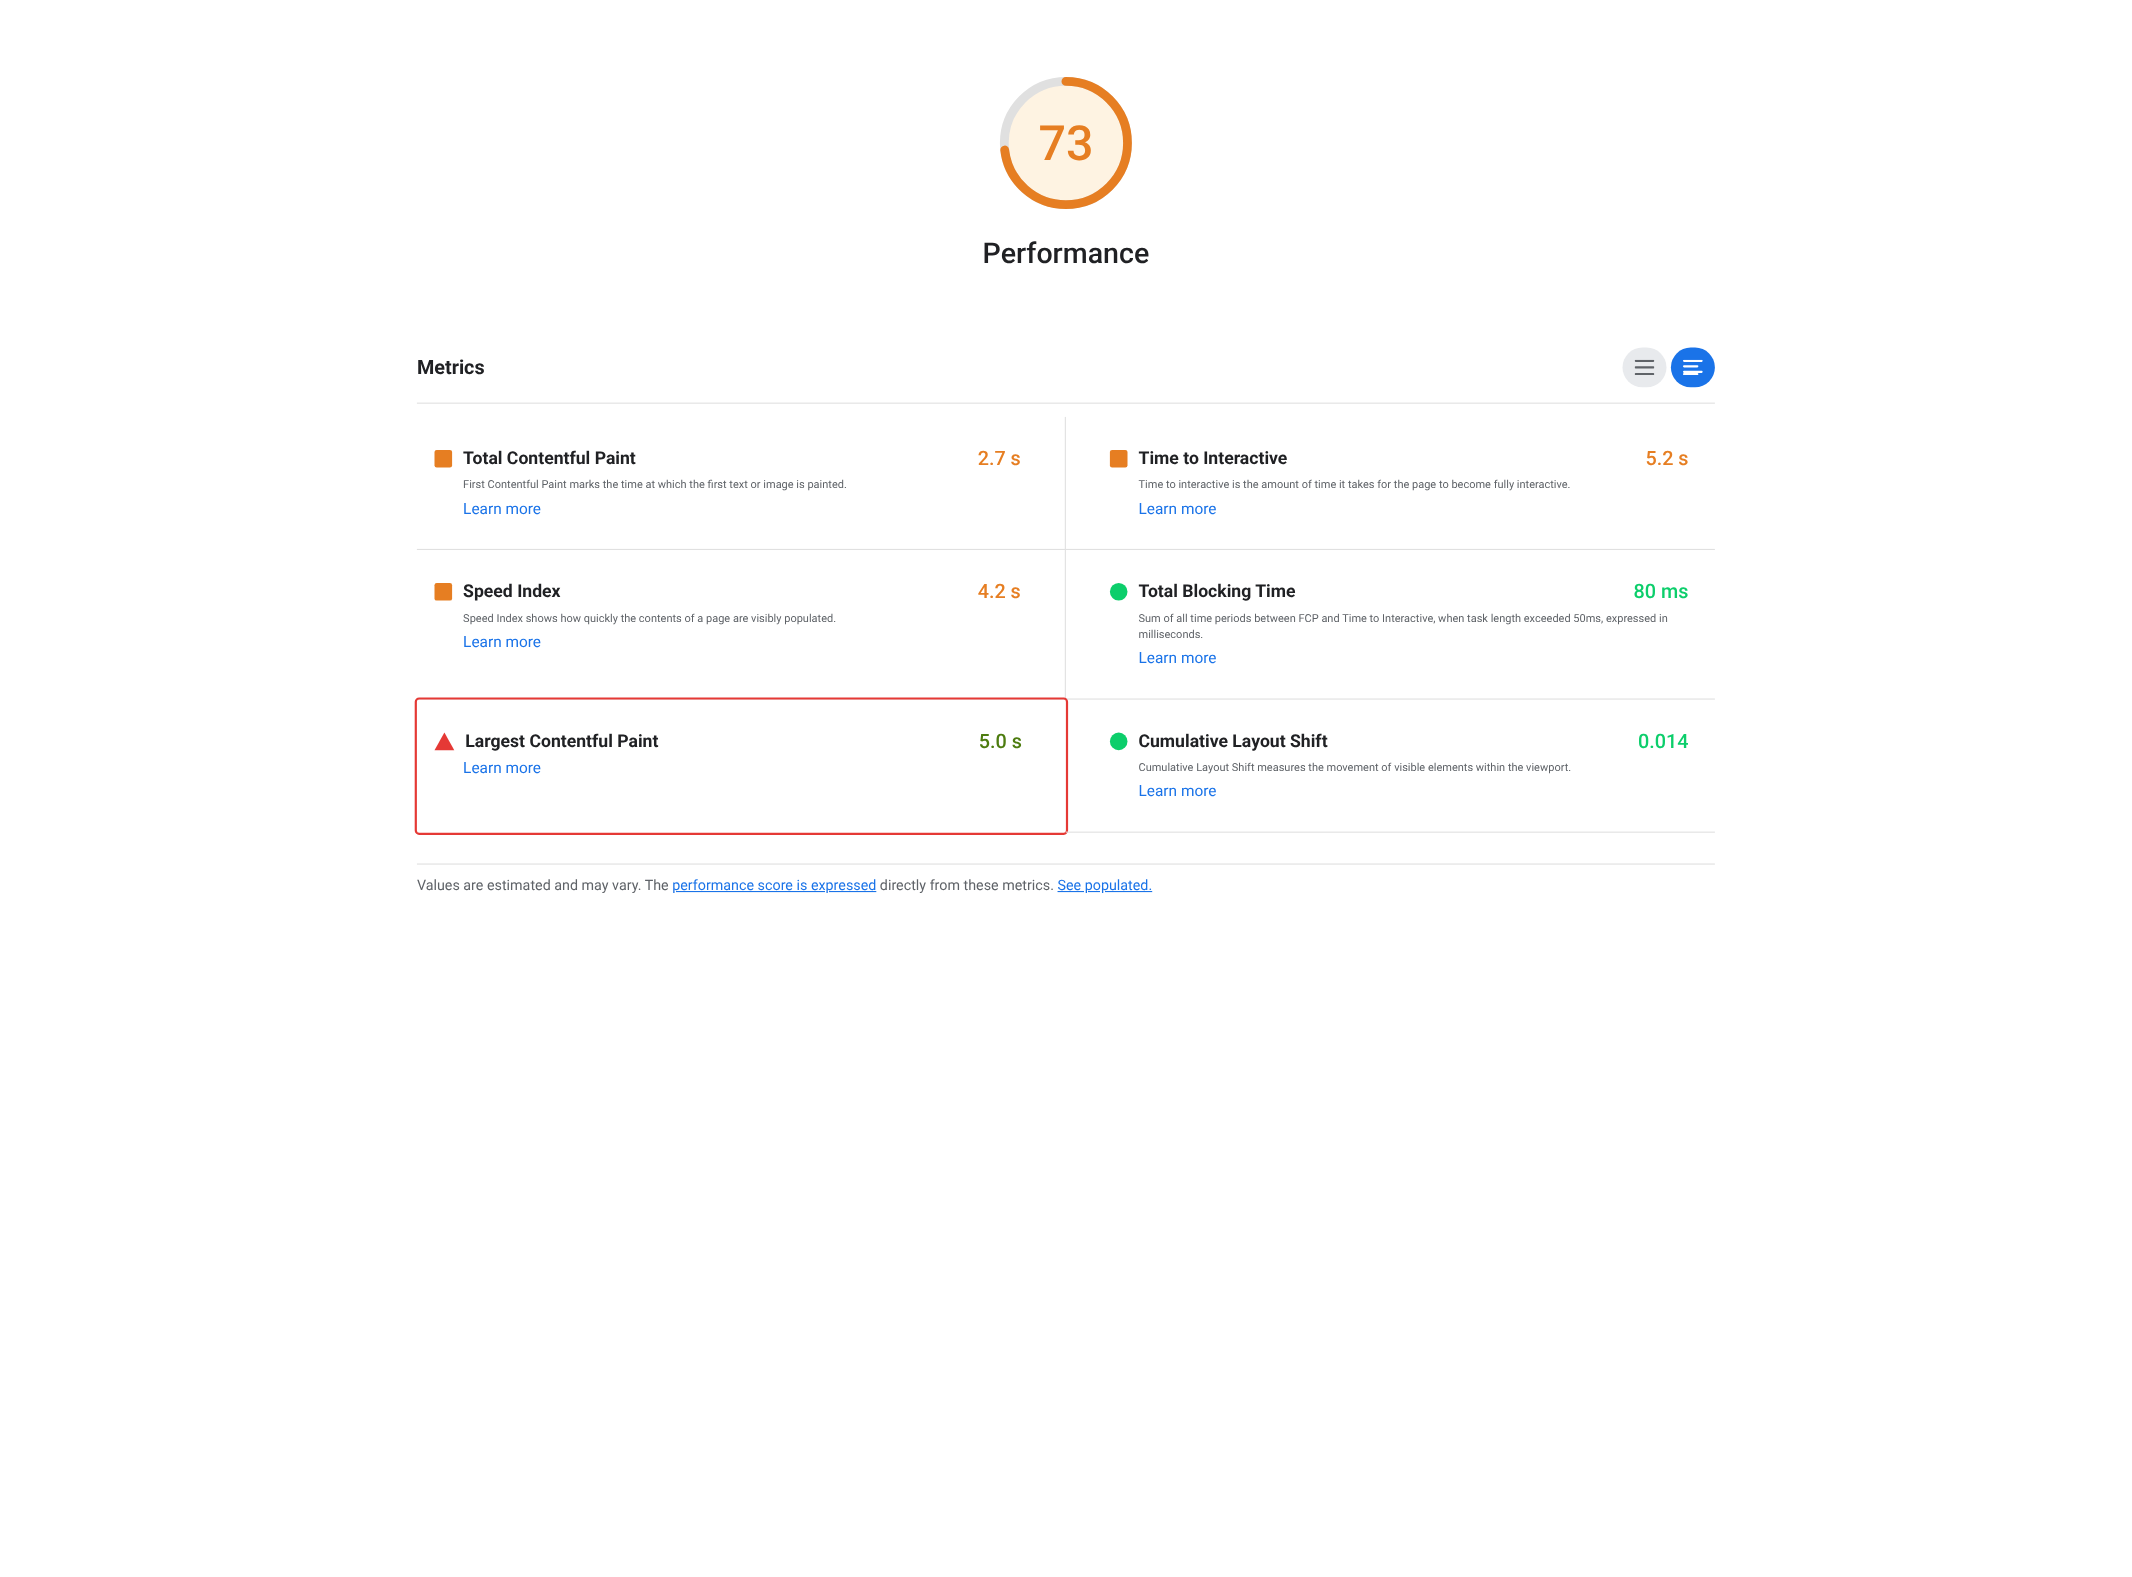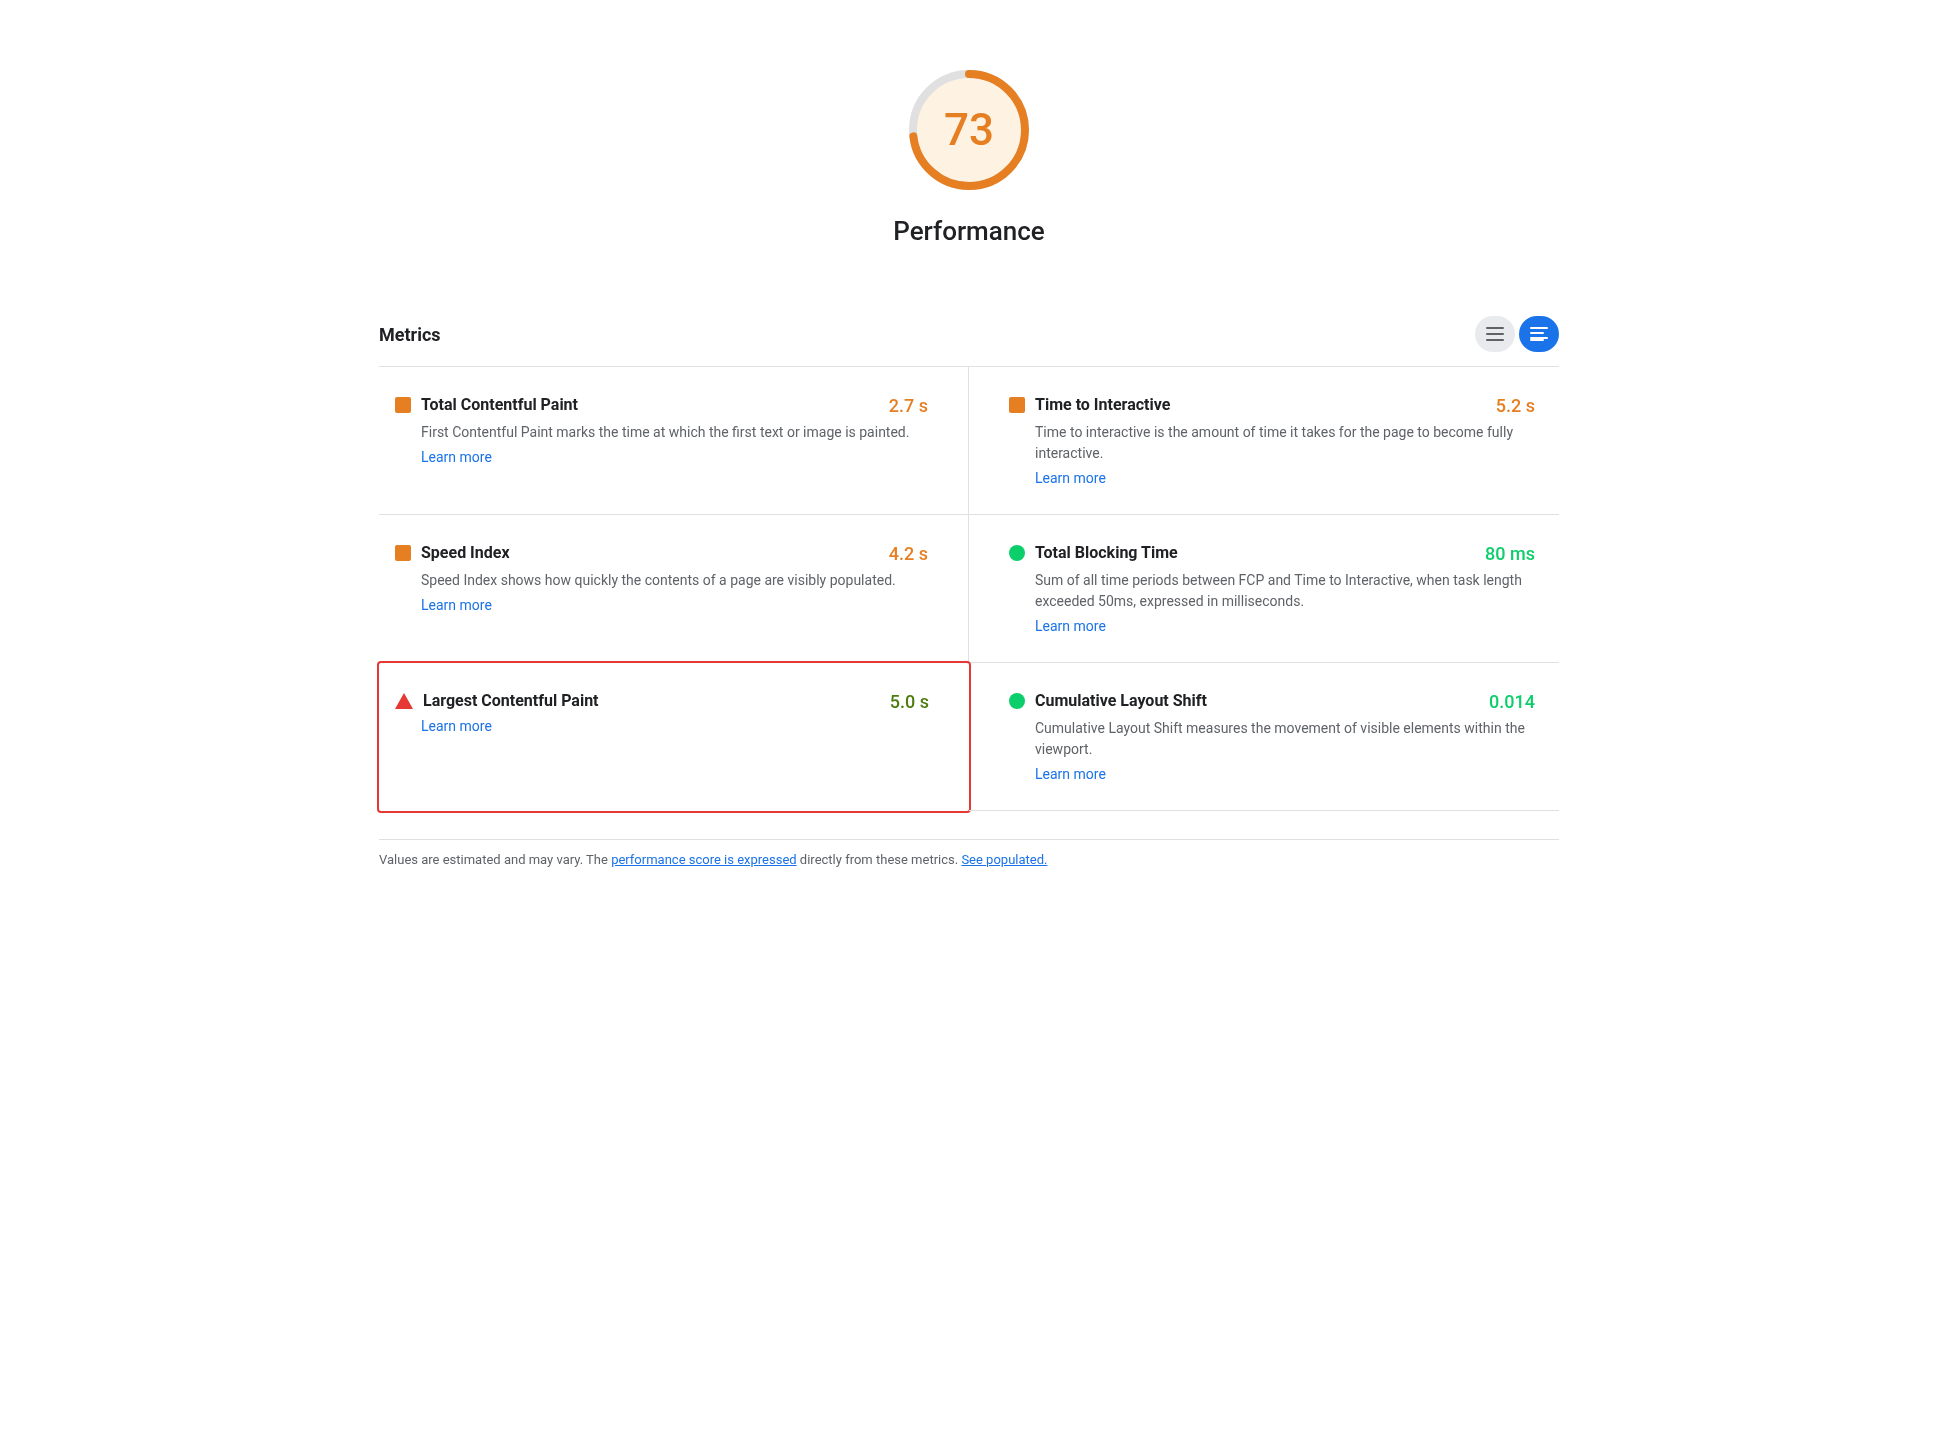--- a/index.html
+++ b/index.html
@@ -45,21 +45,21 @@
       margin-bottom: 30px;
     }
 
     
     .metrics-header {
       display: flex;
       justify-content: space-between;
       align-items: center;
       padding-bottom: 14px;
       border-bottom: 1px solid #e0e0e0;
-      margin-bottom: 0;
+      margin-bottom: 12px;
     }
     .metrics-title {
       font-size: 18px;
       font-weight: 700;
       color: #202124;
     }
     .view-toggle {
       display: flex;
       gap: 4px;
     }
@@ -153,21 +153,21 @@
     .metric-value {
       font-size: 18px;
       font-weight: 500;
       white-space: nowrap;
       margin-left: 8px;
     }
     .metric-value.orange { color: #e67e22; }
     .metric-value.green { color: #0cce6b; }
     .metric-value.red { color: #4d7c0f; }
     .metric-desc {
-      font-size: 14px;
+      font-size: 10px;
       color: #5f6368;
       line-height: 1.5;
       margin-left: 26px;
     }
     .metric-link {
       color: #1a73e8;
       text-decoration: none;
       font-size: 14px;
       margin-left: 26px;
     }

